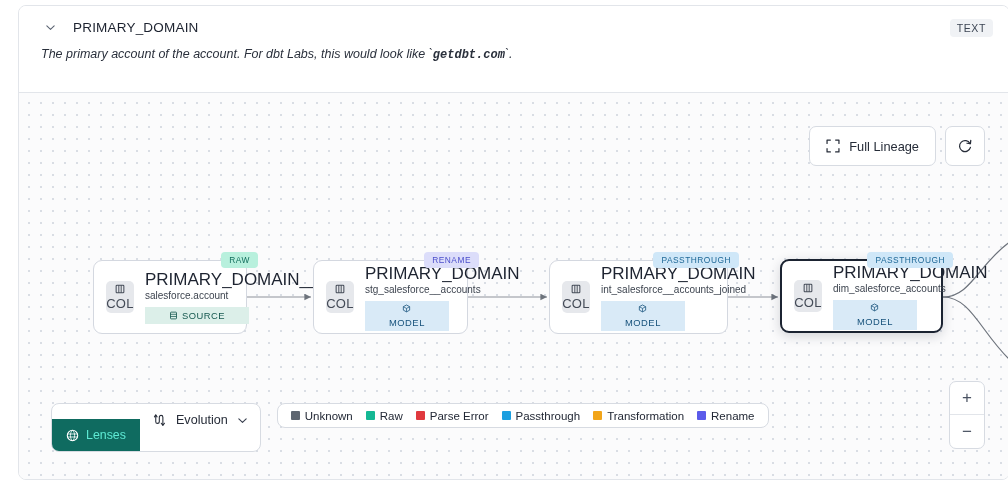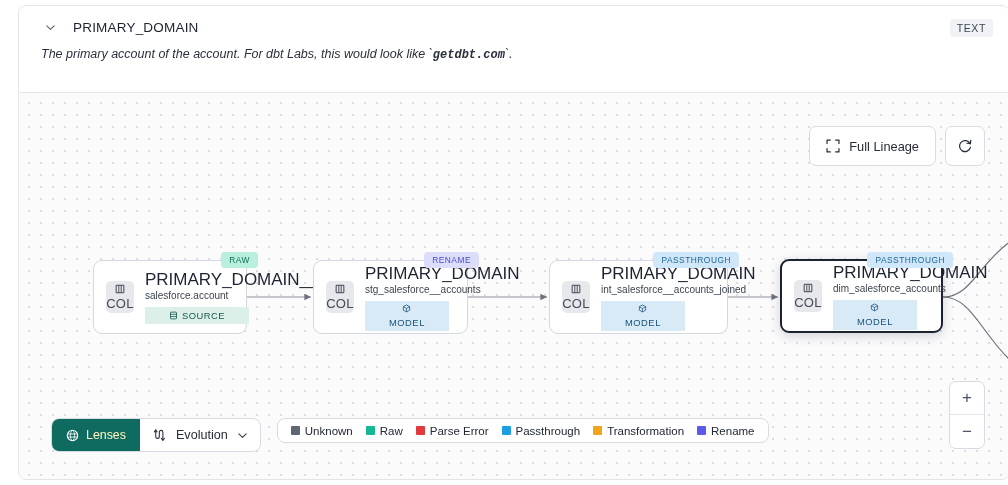--- a/index.html
+++ b/index.html
@@ -125,22 +125,22 @@
   }
   .tag-raw  { background: #b8f0dd; color: #136e5d; }
   .tag-ren  { background: #dcddfa; color: #4b4ecb; }
   .tag-pass { background: #cfe7f8; color: #1d6796; }
 
   
   .toolbar { position: absolute; left: 32px; bottom: 28px; display: flex; gap: 16px; }
   .grp { display: flex; background: #fff; border: 1px solid #d7dbe2; border-radius: 8px; overflow: hidden; }
   .lenses {
     display: flex; align-items: center; gap: 7px;
-    background: #0f6b60; color: #fef9c3;
-    padding: 0 14px; height: 32px; font-size: 12.4px; cursor: pointer;
+    background: #0f6b60; color: #5eead4;
+    padding: 0 14px; height: 32px; font-size: 12.4px; cursor: pointer; margin-top: 15px;
   }
   .evolution {
     display: flex; align-items: center; gap: 9px;
     padding: 0 12px; height: 32px; font-size: 12.6px; color: #262c38; cursor: pointer;
   }
   .legend {
     display: flex; align-items: center; gap: 13px;
     background: #fff; border: 1px solid #d7dbe2; border-radius: 8px;
     height: 25px; padding: 0 13px;
   }

